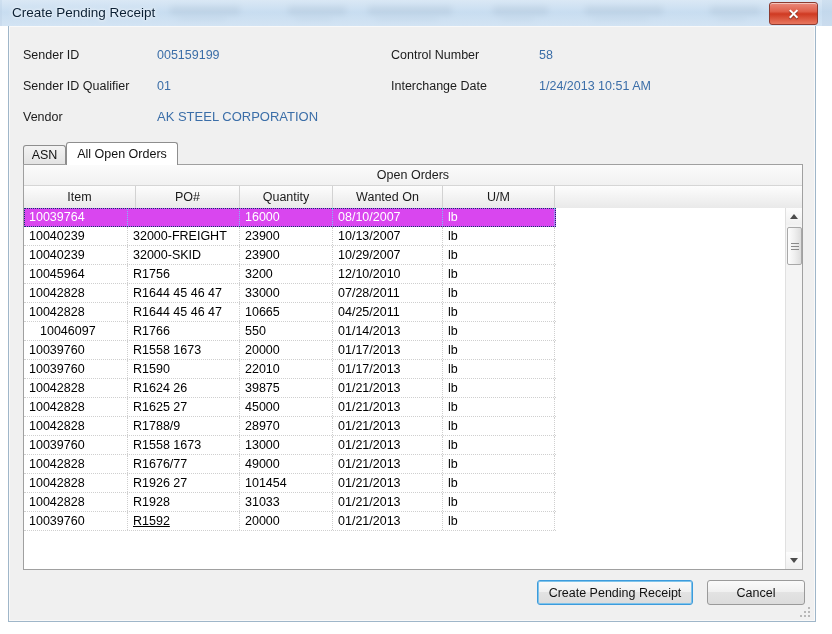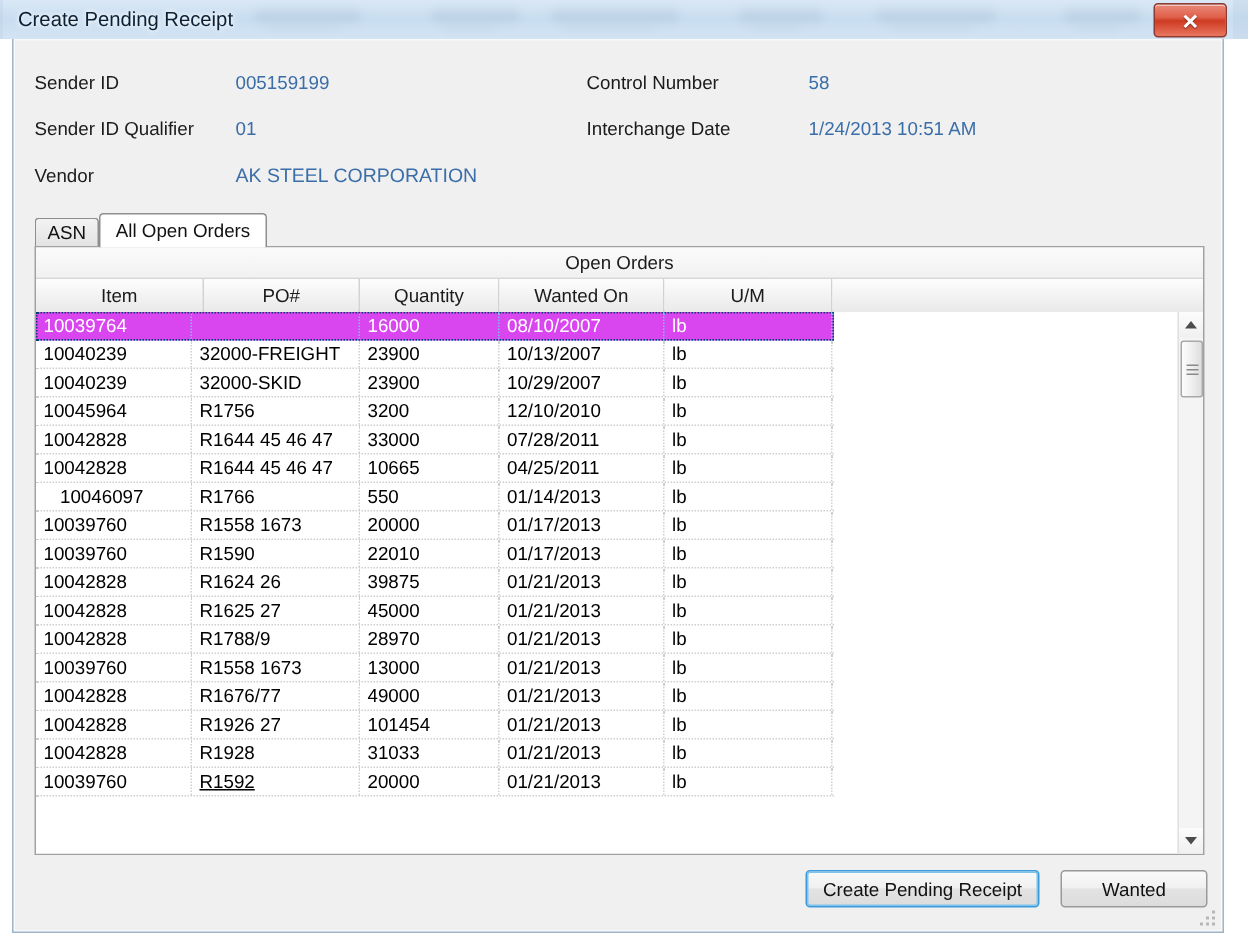--- a/index.html
+++ b/index.html
@@ -577,21 +577,21 @@
             </div>
           </div>
 
         </div>
       </div>
 
       <div class="btn default" style="left:528px; top:554px; width:156px;">
         <span>Create Pending Receipt</span>
       </div>
       <div class="btn" style="left:698px; top:554px; width:98px;">
-        <span>Wanted</span>
+        <span>Cancel</span>
       </div>
 
       <div class="resize-grip" id="grip">
           <i style="left: 8px; top: 0px;"></i>
           <i style="left: 4px; top: 4px;"></i>
           <i style="left: 8px; top: 4px;"></i>
           <i style="left: 0px; top: 8px;"></i>
           <i style="left: 4px; top: 8px;"></i>
           <i style="left: 8px; top: 8px;"></i>
         </div>

